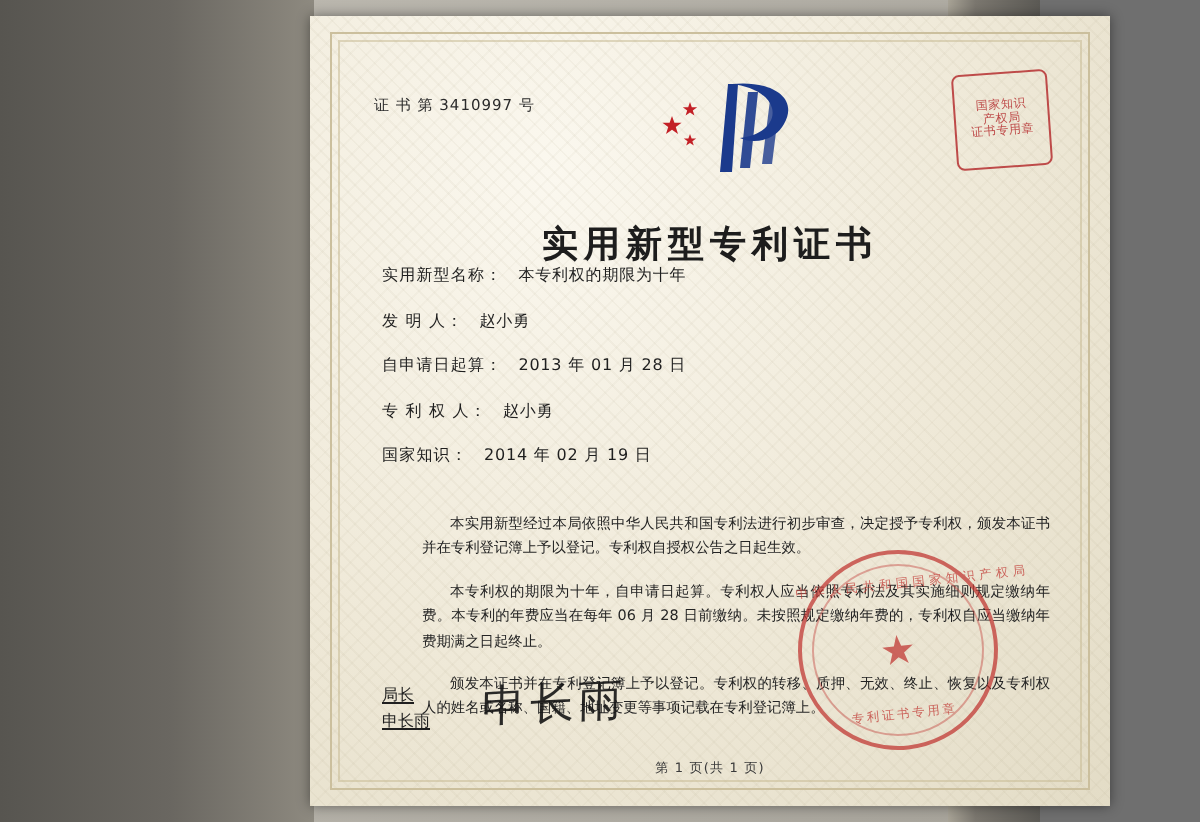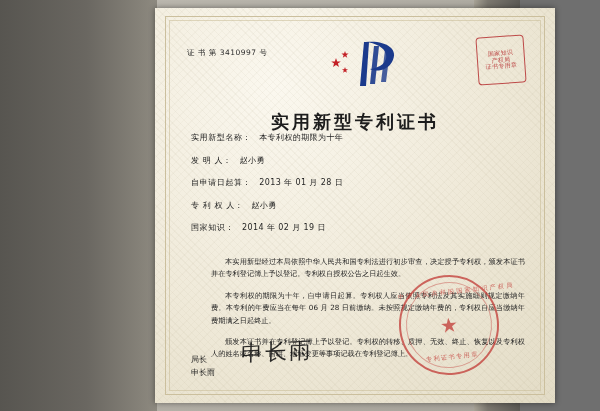--- a/index.html
+++ b/index.html
@@ -160,24 +160,25 @@
     color: #242424;
     text-align: justify;
     margin-left: 20px;
   }
   .body-text p { margin: 0 0 9px 0; text-indent: 14px; }
 
   
   .sign-block {
     position: absolute;
     left: 36px;
-    bottom: 24px;
+    bottom: 36px;
     font-size: 8px;
     color: #1f1f1f;
     line-height: 1.55;
+    text-decoration: underline;
   }
   .sign-name {
     position: absolute;
     left: 86px;
     bottom: 36px;
     font-family: "DejaVu Serif", serif;
     font-size: 22px;
     color: #151515;
     letter-spacing: 2px;
     transform: rotate(-3deg) skewX(-4deg);
@@ -321,14 +322,15 @@
     </div>
     <div class="sign-name">申长雨</div>
 
     <div id="official-seal">
       <div class="inner-ring"></div>
       <div class="seal-arc arc-top">中华人民共和国国家知识产权局</div>
       <div class="seal-star">★</div>
       <div class="seal-arc arc-bottom">专利证书专用章</div>
     </div>
 
+    <div class="footer">第 1 页(共 1 页)</div>
   </div>
 </div>
 
 </body></html>

